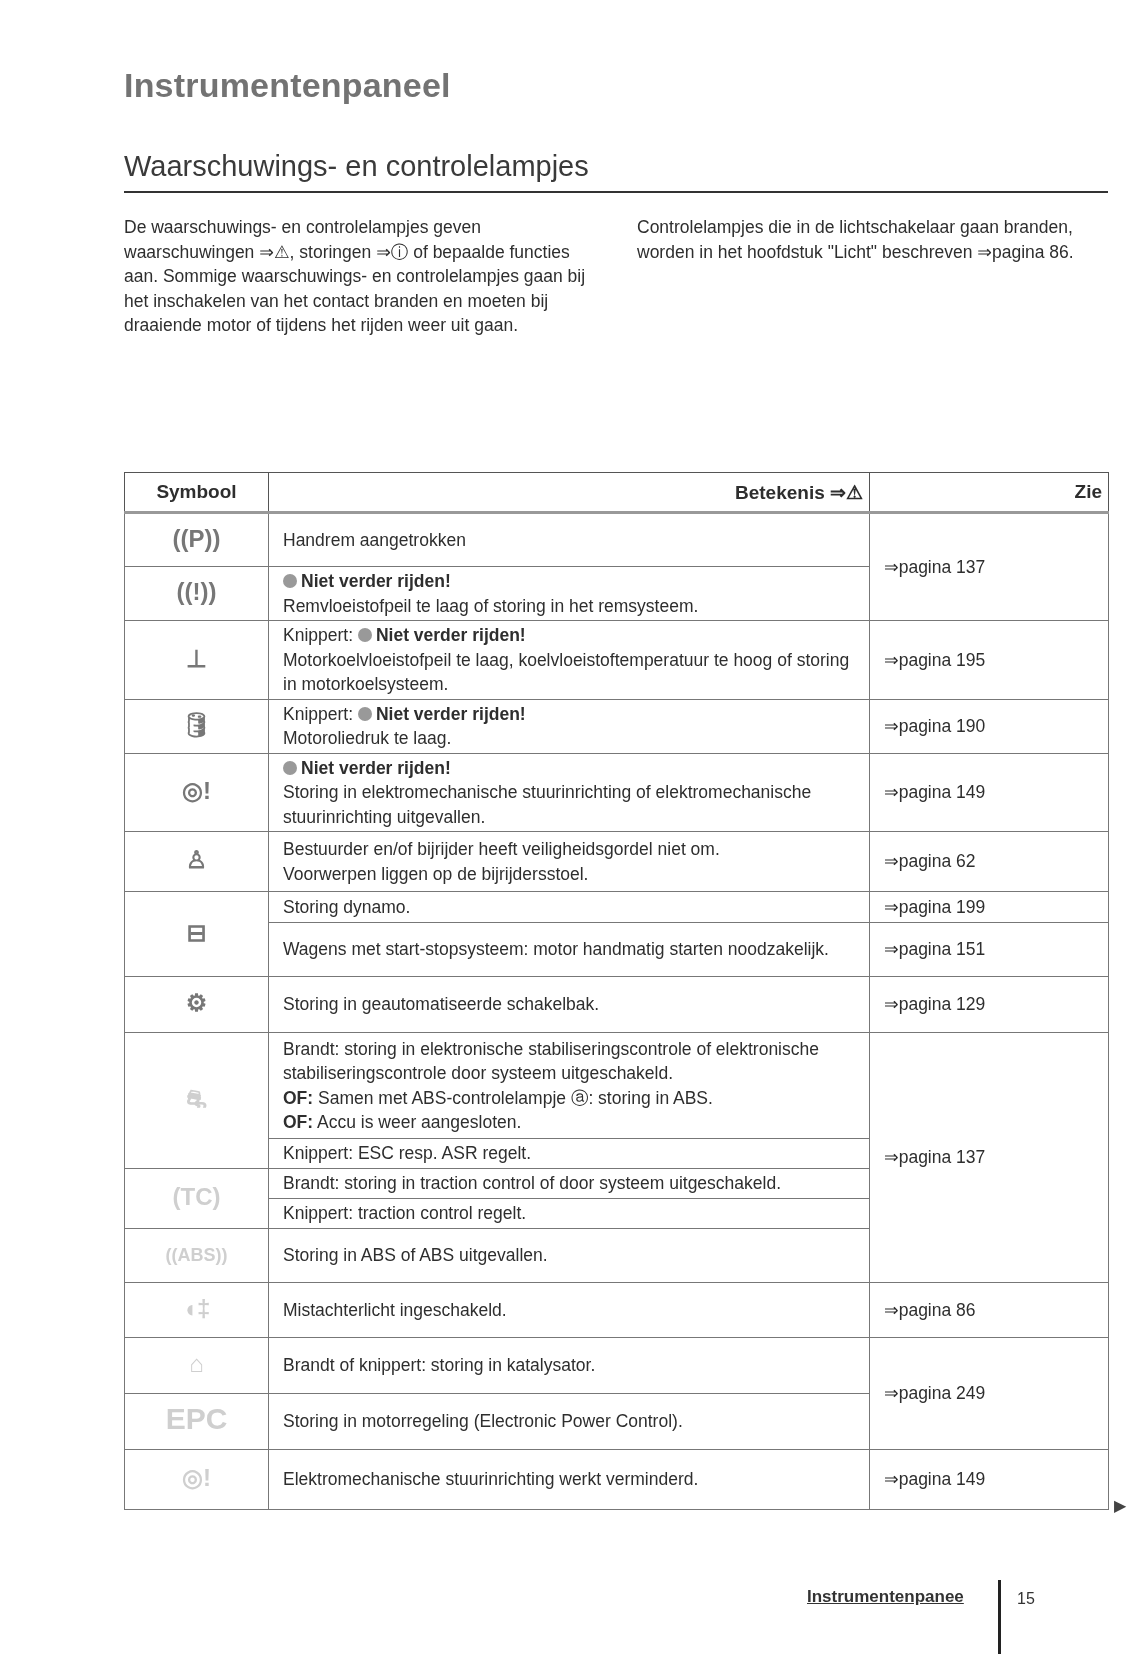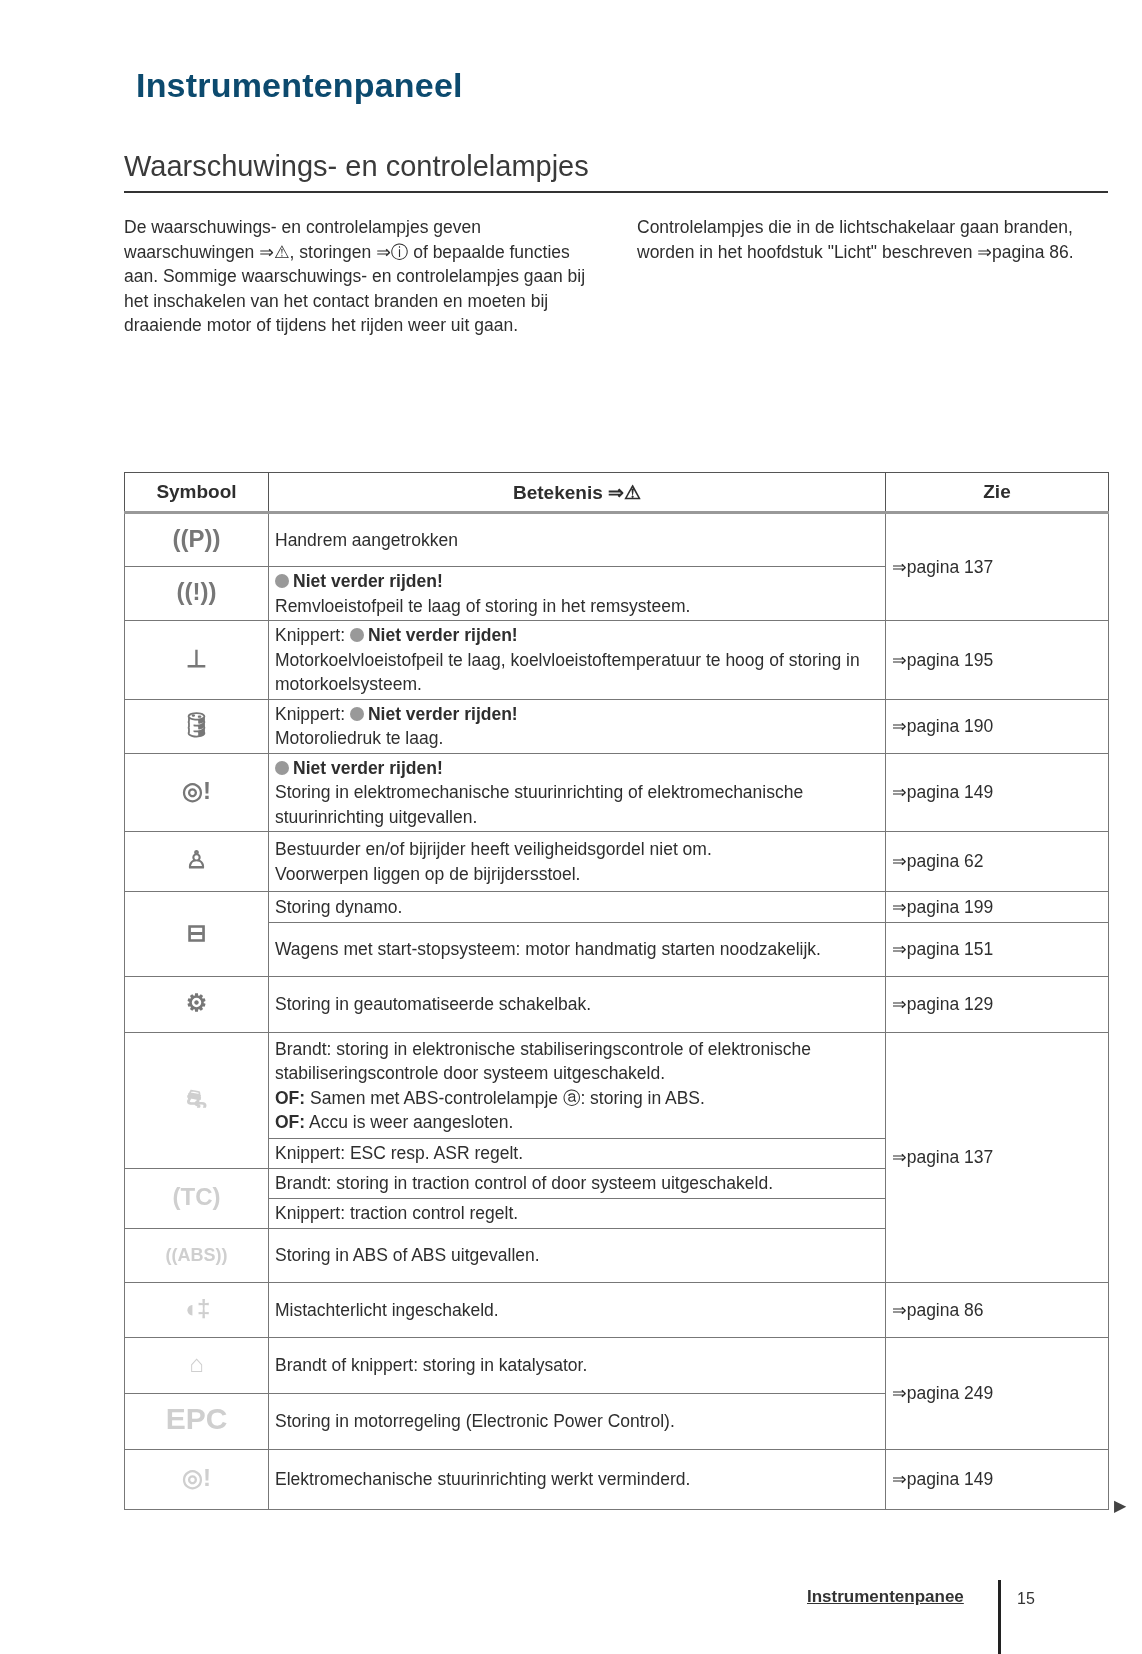--- a/index.html
+++ b/index.html
@@ -1,27 +1,27 @@
 <!DOCTYPE html>
 <html><head>
 <meta charset="utf-8">
 <style>
   html,body{margin:0;padding:0;background:#fff;}
   body{width:1142px;height:1654px;position:relative;overflow:hidden;font-family:"Liberation Sans",sans-serif;color:#2b2b2b;}
-  .h1{position:absolute;left:136px;top:66px;font-size:34px;font-weight:bold;color:#0c4a6e;letter-spacing:0.2px;}
+  .h1{position:absolute;left:124px;top:66px;font-size:34px;font-weight:bold;color:#737373;letter-spacing:0.2px;}
   .h2{position:absolute;left:124px;top:150px;font-size:29px;font-weight:normal;color:#3a3a3a;}
   .h2line{position:absolute;left:124px;top:191px;width:984px;height:2px;background:#333;}
   .col{position:absolute;font-size:17.5px;line-height:24.6px;color:#2e2e2e;}
   .col p{margin:0 0 9px 0;}
   .c1{left:124px;top:215px;width:470px;}
   .c2{left:637px;top:215px;width:470px;}
   table{position:absolute;left:124px;top:472px;width:985px;border-collapse:collapse;font-size:17.5px;color:#2e2e2e;border-radius:25px;}
-  th{font-weight:bold;text-align:center;padding:4px 6px;border:1px solid #555;border-bottom:3px solid #999;height:30px;font-size:19px;}
+  th{font-weight:bold;text-align:right;padding:4px 6px;border:1px solid #555;border-bottom:3px solid #999;height:30px;font-size:19px;}
   th.sym{text-align:center;}
-  td{border:1px solid #777;padding:2px 6px;line-height:24.5px;vertical-align:middle;}
+  td{border:1px solid #777;padding:2px 14px;line-height:24.5px;vertical-align:middle;}
   td.sym{width:143px;text-align:center;padding:0;}
   td.zie{width:210px;}
   .ico{display:inline-block;color:#777;font-size:24px;font-weight:bold;}
   .ico.faint{color:#cfcfcf;}
   .b{font-weight:bold;}
   .stop{display:inline-block;width:14px;height:14px;border-radius:50%;background:#999;vertical-align:-1px;margin-right:4px;}
   .footer-label{position:absolute;left:807px;top:1587px;font-size:17px;font-weight:bold;color:#333;text-decoration:underline;}
   .footer-bar{position:absolute;left:998px;top:1580px;width:3px;height:74px;background:#222;}
   .footer-page{position:absolute;left:1017px;top:1590px;font-size:16px;color:#333;}
   .next-arrow{position:absolute;left:1114px;top:1496px;font-size:16px;color:#444;}

